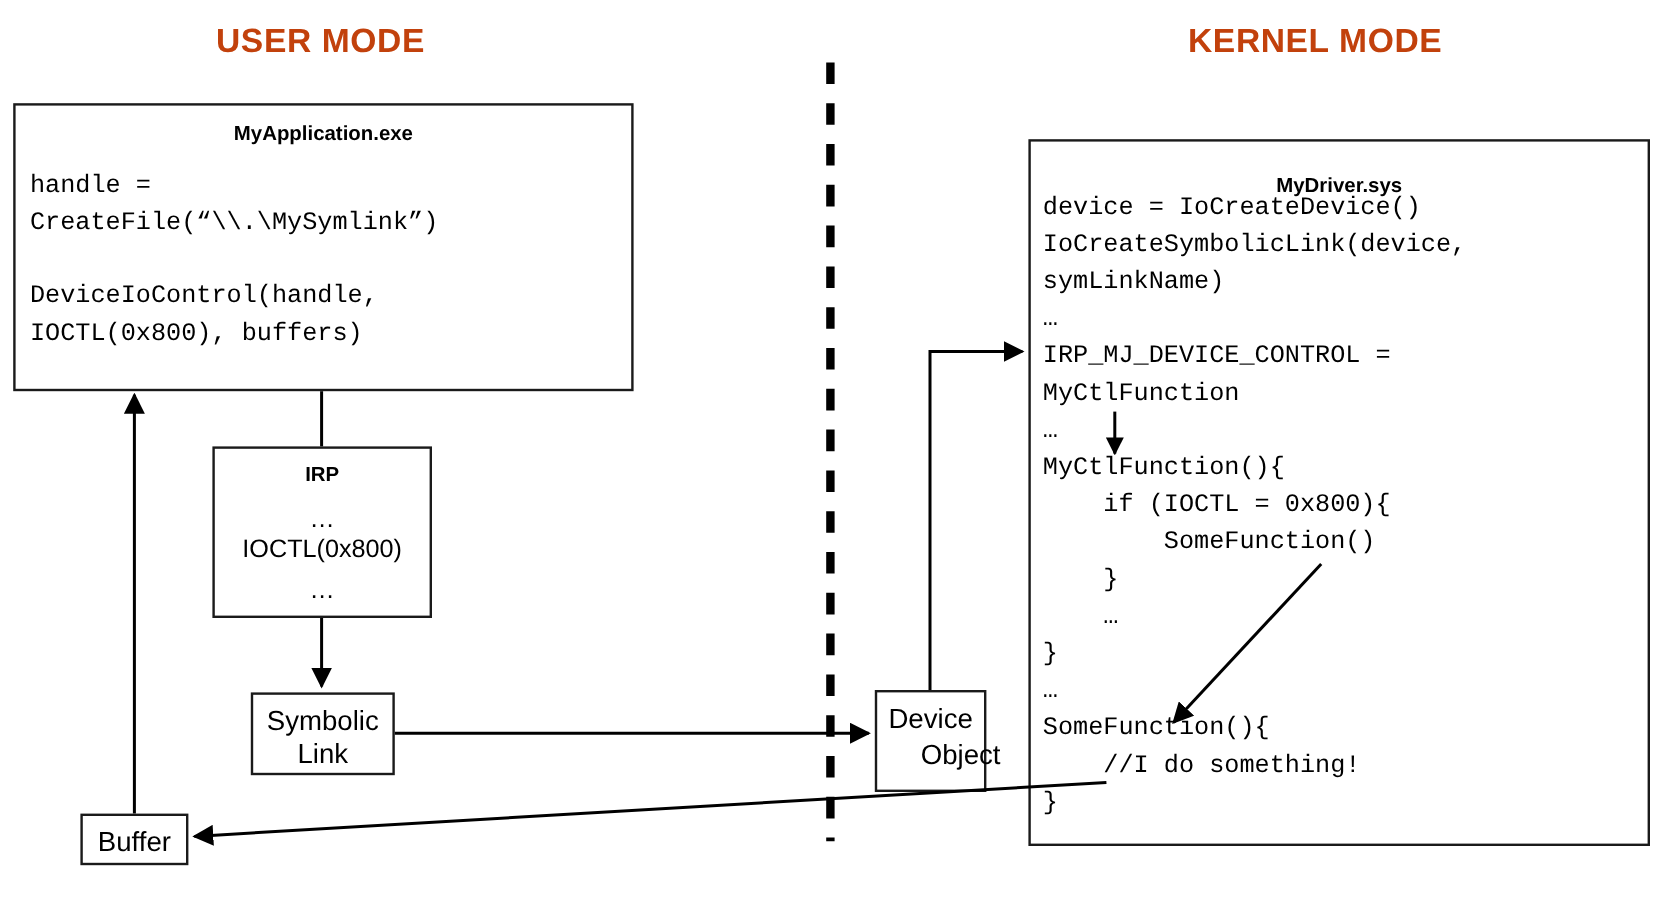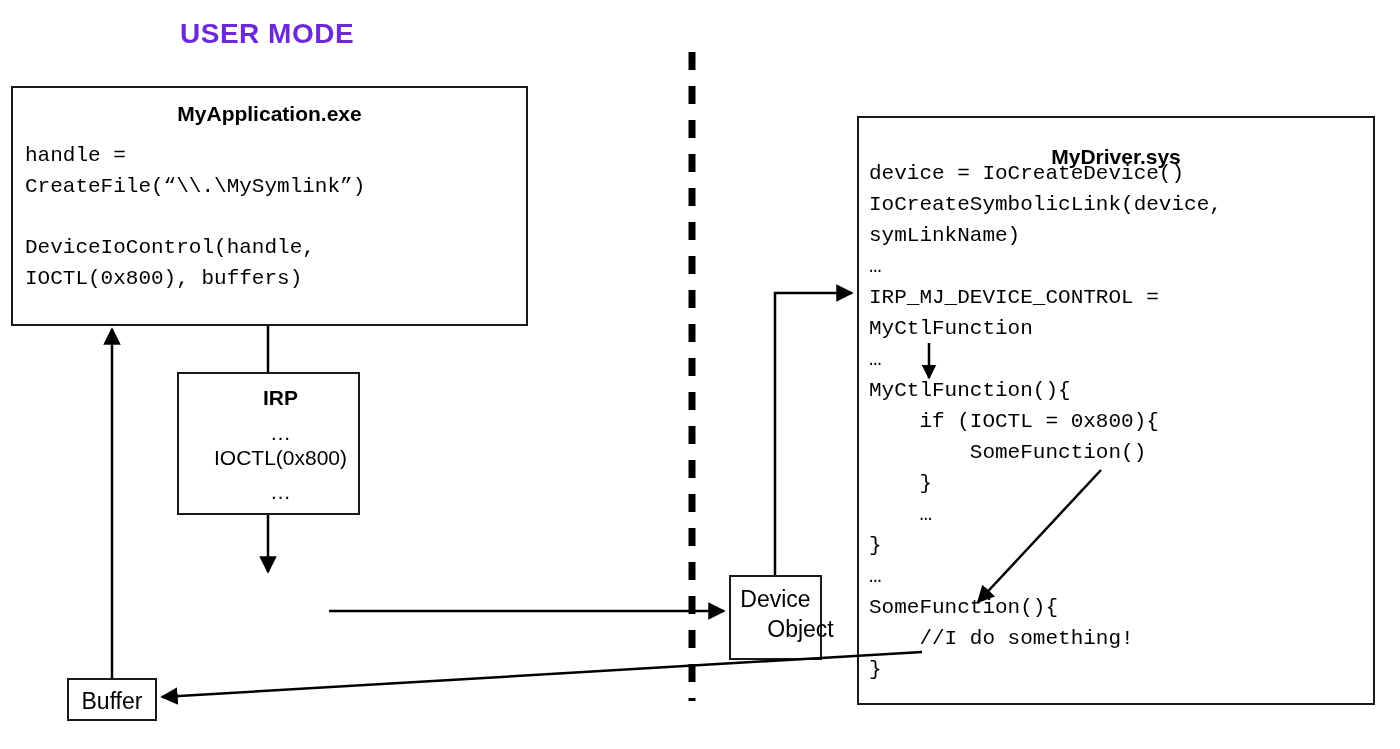--- a/index.html
+++ b/index.html
@@ -21,37 +21,37 @@
     top: 0;
     width: 1400px;
     height: 749px;
     pointer-events: none;
   }
   .mode-title {
     position: absolute;
     font-family: "Liberation Sans", sans-serif;
     font-weight: bold;
     font-size: 28px;
-    color: #6d28d9;
+    color: #c2410c;
     letter-spacing: 0.5px;
     white-space: nowrap;
   }
   .box {
     position: absolute;
     box-sizing: border-box;
     border: 2px solid #1a1a1a;
     background: #ffffff;
   }
   .box-title {
     position: absolute;
     width: 100%;
     text-align: center;
     font-family: "Liberation Sans", sans-serif;
     font-weight: bold;
-    font-size: 21px;
+    font-size: 17px;
     color: #000000;
     white-space: nowrap;
   }
   .code {
     position: absolute;
     font-family: "Liberation Mono", "DejaVu Sans Mono", monospace;
     font-size: 21px;
     line-height: 31px;
     color: #000000;
     white-space: pre;
@@ -76,36 +76,41 @@
     color: #000000;
     white-space: pre-line;
   }
 </style>
 </head>
 <body>
 
 <div id="canvas">
 
   <div class="mode-title" style="left:180px; top:18px;">USER MODE</div>
+  <div class="mode-title" style="left:990px; top:18px;">KERNEL MODE</div>
 
   <div class="box" style="left:11px; top:86px; width:517px; height:240px;">
     <div class="box-title" style="top:14px;">MyApplication.exe</div>
     <div class="code" style="left:12px; top:52px;">handle =</div>
     <div class="code" style="left:12px; top:83px;">CreateFile(“\\.\MySymlink”)</div>
     <div class="code" style="left:12px; top:144px;">DeviceIoControl(handle,</div>
     <div class="code" style="left:12px; top:175px;">IOCTL(0x800), buffers)</div>
   </div>
 
-  <div class="box" style="left:177px; top:372px; width:183px; height:143px;padding-left:12px;">
+  <div class="box" style="left:177px; top:372px; width:183px; height:143px;">
     <div class="box-title" style="top:12px;">IRP</div>
     <div class="sans-line" style="top:47px;">…</div>
     <div class="sans-line" style="top:72px;">IOCTL(0x800)</div>
     <div class="sans-line" style="top:106px;">…</div>
   </div>
 
+  <div class="box" style="left:209px; top:577px; width:120px; height:69px;">
+    <div class="boxlabel" style="top:6px;">Symbolic</div>
+    <div class="boxlabel" style="top:34px;">Link</div>
+  </div>
 
   <div class="box" style="left:67px; top:678px; width:90px; height:43px;">
     <div class="boxlabel" style="top:6px;">Buffer</div>
   </div>
 
   <div class="box" style="left:729px; top:575px; width:93px; height:85px;">
     <div class="boxlabel" style="top:7px;">Device</div>
     <div class="boxlabel" style="top:37px;padding-left:25px;">Object</div>
   </div>
 

